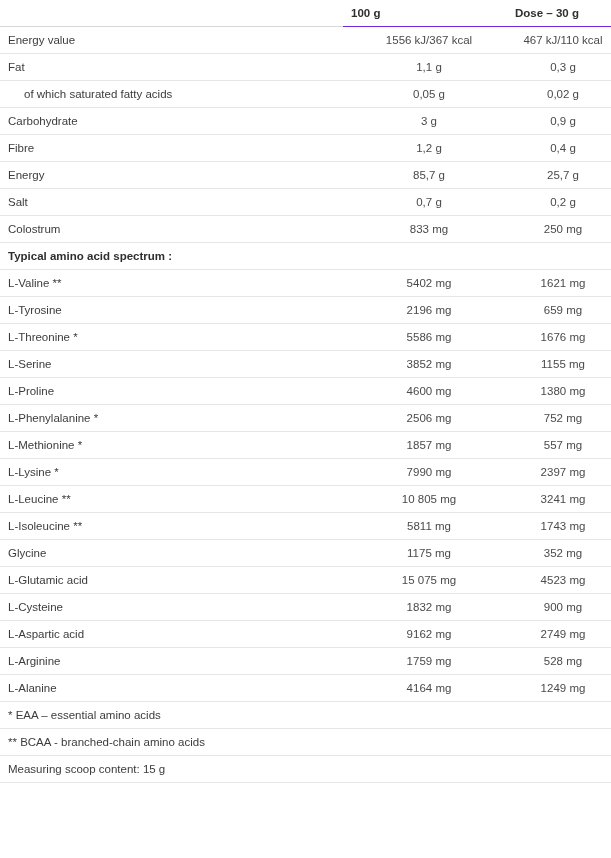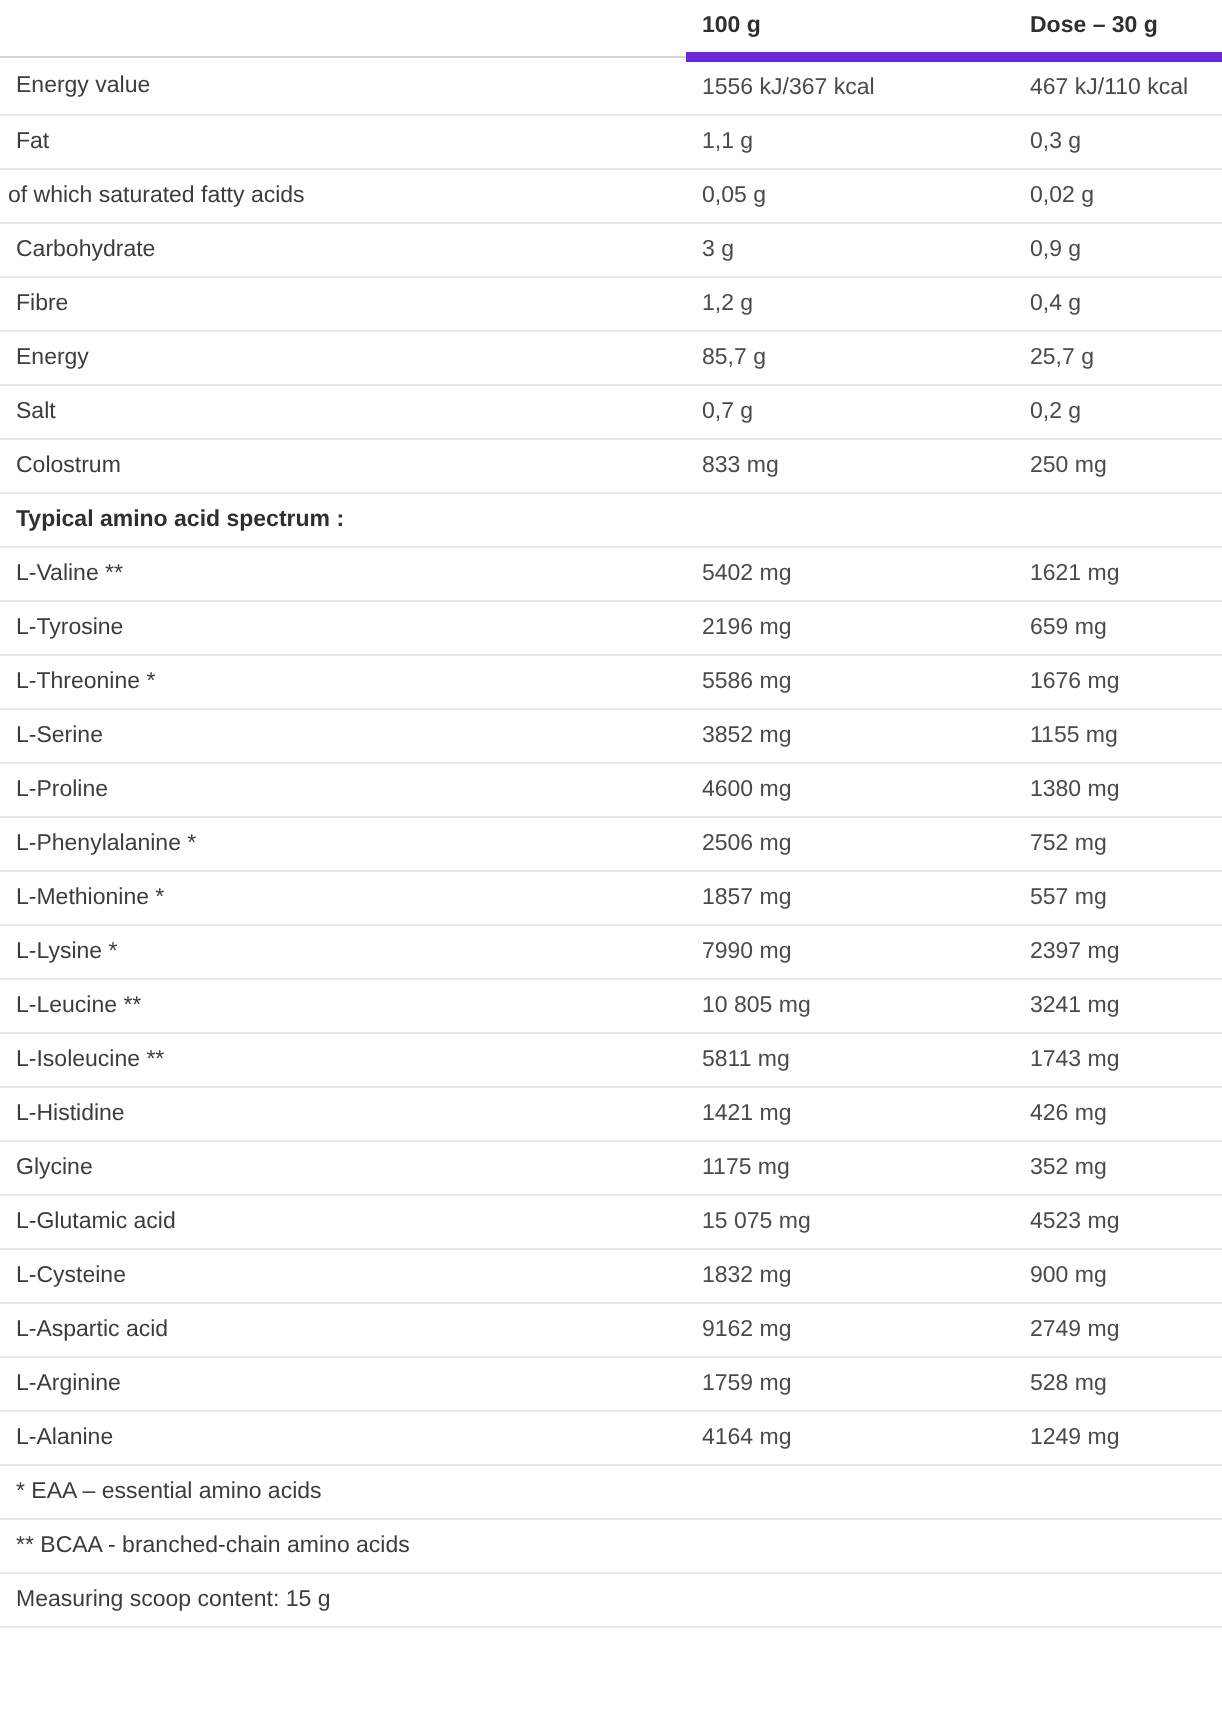--- a/index.html
+++ b/index.html
@@ -32,38 +32,39 @@
     height: 26px;
     line-height: 26px;
     border-bottom: 1px solid #e6e6e6;
     font-weight: normal;
     white-space: nowrap;
     overflow: hidden;
   }
   .nutrition-table thead th {
     font-weight: bold;
     color: #2f2f2f;
-    border-bottom: 5px solid #6d28d9;
+    border-bottom: 1px solid #6d28d9;
     font-size: 11.5px;
   }
   .nutrition-table thead th.blank {
     border-bottom: 1px solid #d8d8d8;
   }
   tr.indented td.name {
-    padding-left: 4px;
+    padding-left: 24px;
   }
   tr.section td {
     font-weight: bold;
     color: #2f2f2f;
   }
   tr.note td {
     color: #3c3c3c;
   }
   td.val {
     color: #4a4a4a;
+    text-align: center;
   }
 </style>
 </head>
 <body>
 
 <table class="nutrition-table">
   <colgroup>
     <col class="c-name">
     <col class="c-v1">
     <col class="c-v2">
@@ -163,25 +164,20 @@
         <td class="name">L-Leucine **</td>
         <td class="val">10 805 mg</td>
         <td class="val">3241 mg</td>
       </tr>
       <tr>
         <td class="name">L-Isoleucine **</td>
         <td class="val">5811 mg</td>
         <td class="val">1743 mg</td>
       </tr>
       <tr>
-        <td class="name">L-Histidine</td>
-        <td class="val">1421 mg</td>
-        <td class="val">426 mg</td>
-      </tr>
-      <tr>
         <td class="name">Glycine</td>
         <td class="val">1175 mg</td>
         <td class="val">352 mg</td>
       </tr>
       <tr>
         <td class="name">L-Glutamic acid</td>
         <td class="val">15 075 mg</td>
         <td class="val">4523 mg</td>
       </tr>
       <tr>

